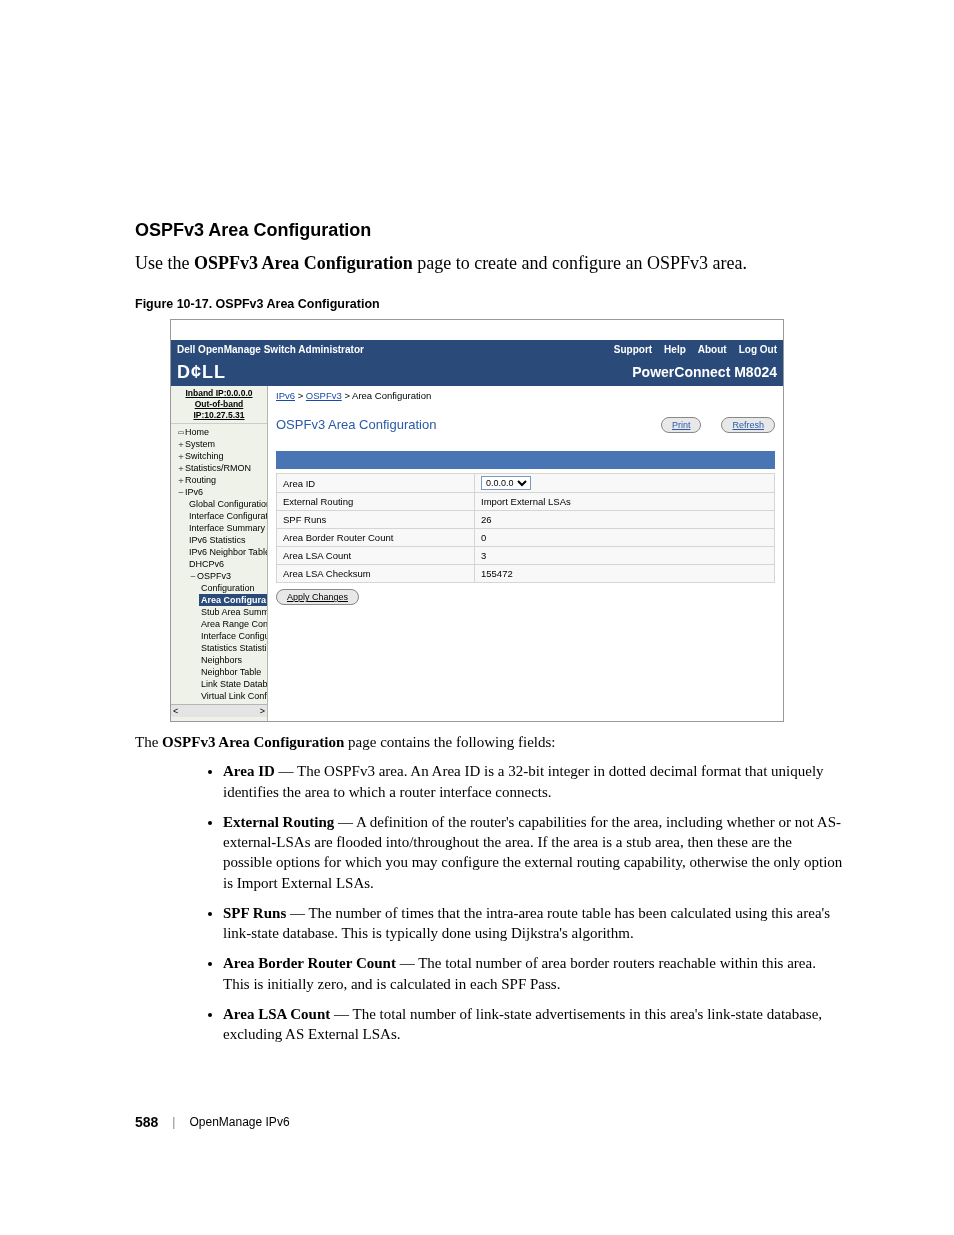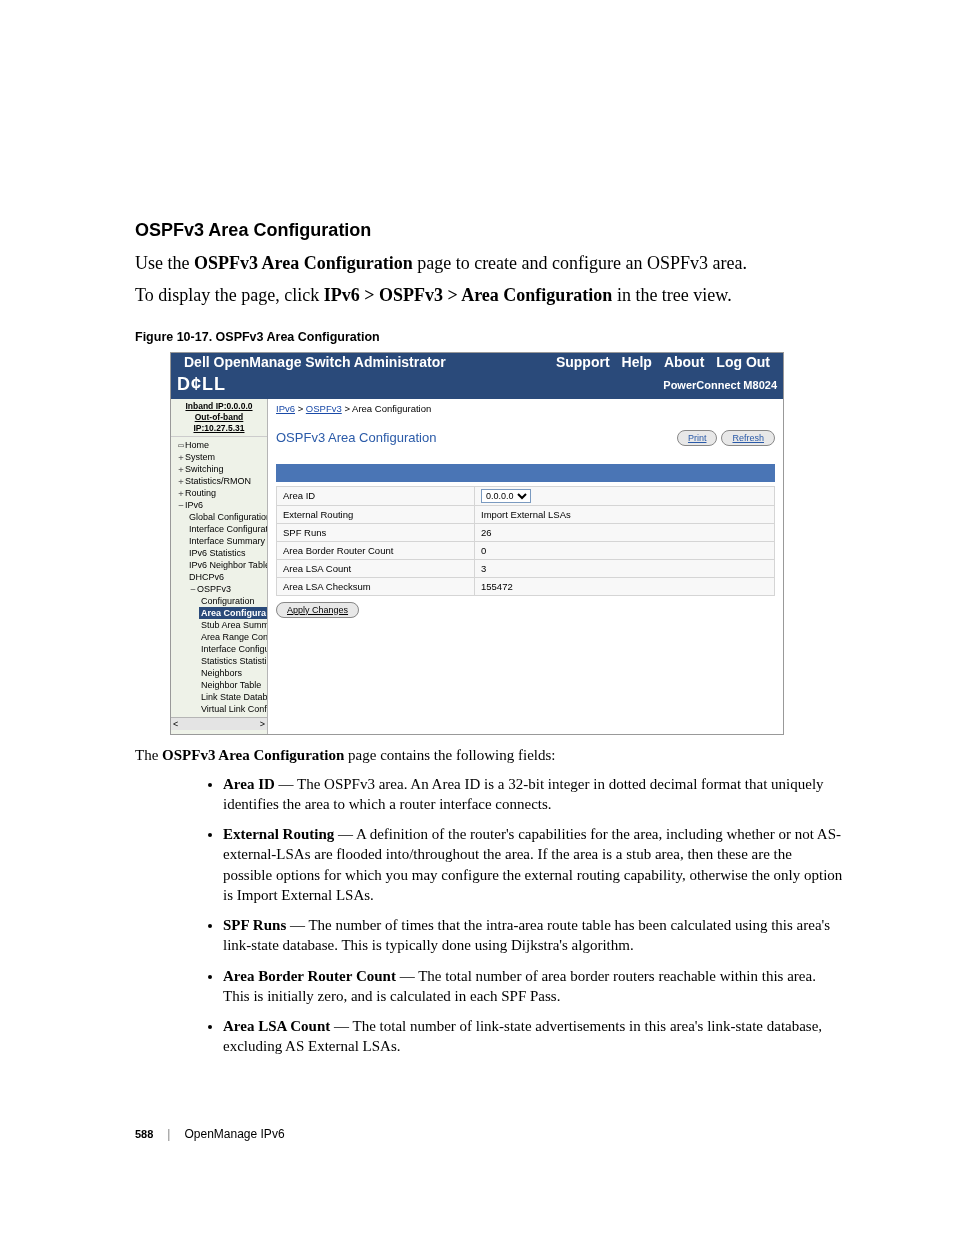--- a/index.html
+++ b/index.html
@@ -43,43 +43,44 @@
     font-size: 10px;
     color: #000;
     box-sizing: border-box;
   }
   .ss-topbar {
     background: #2a4a7a;
     color: #fff;
     display: flex;
     align-items: center;
     height: 18px;
-    padding: 0 13px;
-    font-weight: bold;
-    font-size: 14px;
+    padding: 0 6px;
+    font-weight: bold;
+    font-size: 10px;
+    margin-top: 20px;
   }
   .ss-topbar .spacer { flex: 1; }
   .ss-topbar span { margin-left: 12px; cursor: pointer; }
   .ss-brandbar {
     background: #2a4a7a;
     height: 28px;
     display: flex;
     align-items: center;
     padding: 0 6px;
     color: #fff;
     justify-content: space-between;
   }
   .dell-logo {
     font-family: Arial, sans-serif;
     font-weight: 900;
     font-size: 18px;
     letter-spacing: 1px;
   }
   .ss-model {
-    font-size: 11px;
+    font-size: 14px;
     font-weight: bold;
   }
   .ss-body {
     display: flex;
     background: #fff;
   }
   .ss-sidebar {
     width: 96px;
     background: #eef2e8;
     border-right: 1px solid #b5b5b5;
@@ -145,21 +146,21 @@
   .panel-title {
     color: #2a5aa8;
     font-size: 13px;
     padding: 12px 8px 18px 8px;
     display: flex;
     justify-content: space-between;
     align-items: flex-start;
   }
   .panel-buttons {
     display: flex;
-    gap: 4px;
+    gap: 20px;
   }
   .pbtn {
     background: #e8e8e8;
     border: 1px solid #888;
     border-radius: 9px;
     font-size: 9px;
     padding: 2px 10px;
     cursor: pointer;
     text-decoration: underline;
   }
@@ -218,34 +219,31 @@
     font-weight: bold;
   }
   .footer {
     margin-top: 70px;
     font-size: 12px;
     font-family: Arial, Helvetica, sans-serif;
     display: flex;
     align-items: center;
     gap: 14px;
   }
-  .footer .pn { font-weight: bold; font-size: 11px; }
+  .footer .pn { font-weight: bold; font-size: 14px; }
   .footer .sep { color: #888; }
 </style>
 </head>
 <body>
 
 <div class="page">
   <h2>OSPFv3 Area Configuration</h2>
 
   <p class="intro">
     <span>Use the </span><b>OSPFv3 Area Configuration</b><span> page to create and configure an OSPFv3 area.</span>
-  </p>
-  <p class="intro">
-    <span>To display the page, click </span><b>IPv6 &gt; OSPFv3 &gt; Area Configuration</b><span> in the tree view.</span>
   </p>
 
   <div class="fig-caption">Figure 10-17.    OSPFv3 Area Configuration</div>
 
   <div class="screenshot">
     <div class="ss-topbar">
       <span style="margin-left:0">Dell OpenManage Switch Administrator</span>
       <div class="spacer"></div>
       <span>Support</span>
       <span>Help</span>

